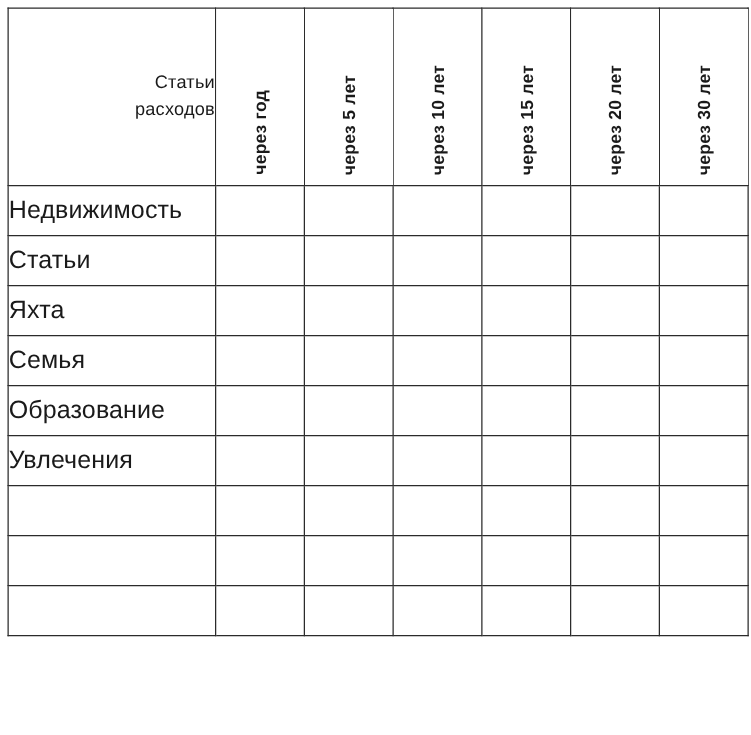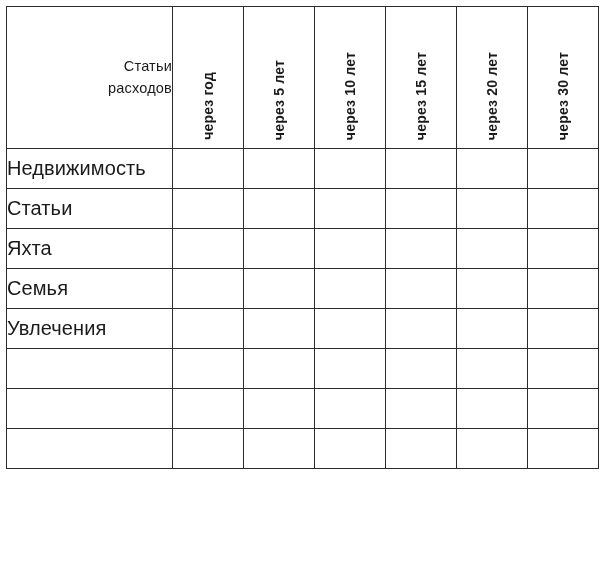--- a/index.html
+++ b/index.html
@@ -161,20 +161,29 @@
       <tr class="data-row">
         <td class="row-label">Семья</td>
         <td class="cell"></td>
         <td class="cell"></td>
         <td class="cell"></td>
         <td class="cell"></td>
         <td class="cell"></td>
         <td class="cell"></td>
       </tr>
       <tr class="data-row">
+        <td class="row-label">Образование</td>
+        <td class="cell"></td>
+        <td class="cell"></td>
+        <td class="cell"></td>
+        <td class="cell"></td>
+        <td class="cell"></td>
+        <td class="cell"></td>
+      </tr>
+      <tr class="data-row">
         <td class="row-label">Увлечения</td>
         <td class="cell"></td>
         <td class="cell"></td>
         <td class="cell"></td>
         <td class="cell"></td>
         <td class="cell"></td>
         <td class="cell"></td>
       </tr>
       <tr class="data-row">
         <td class="row-label"></td>

